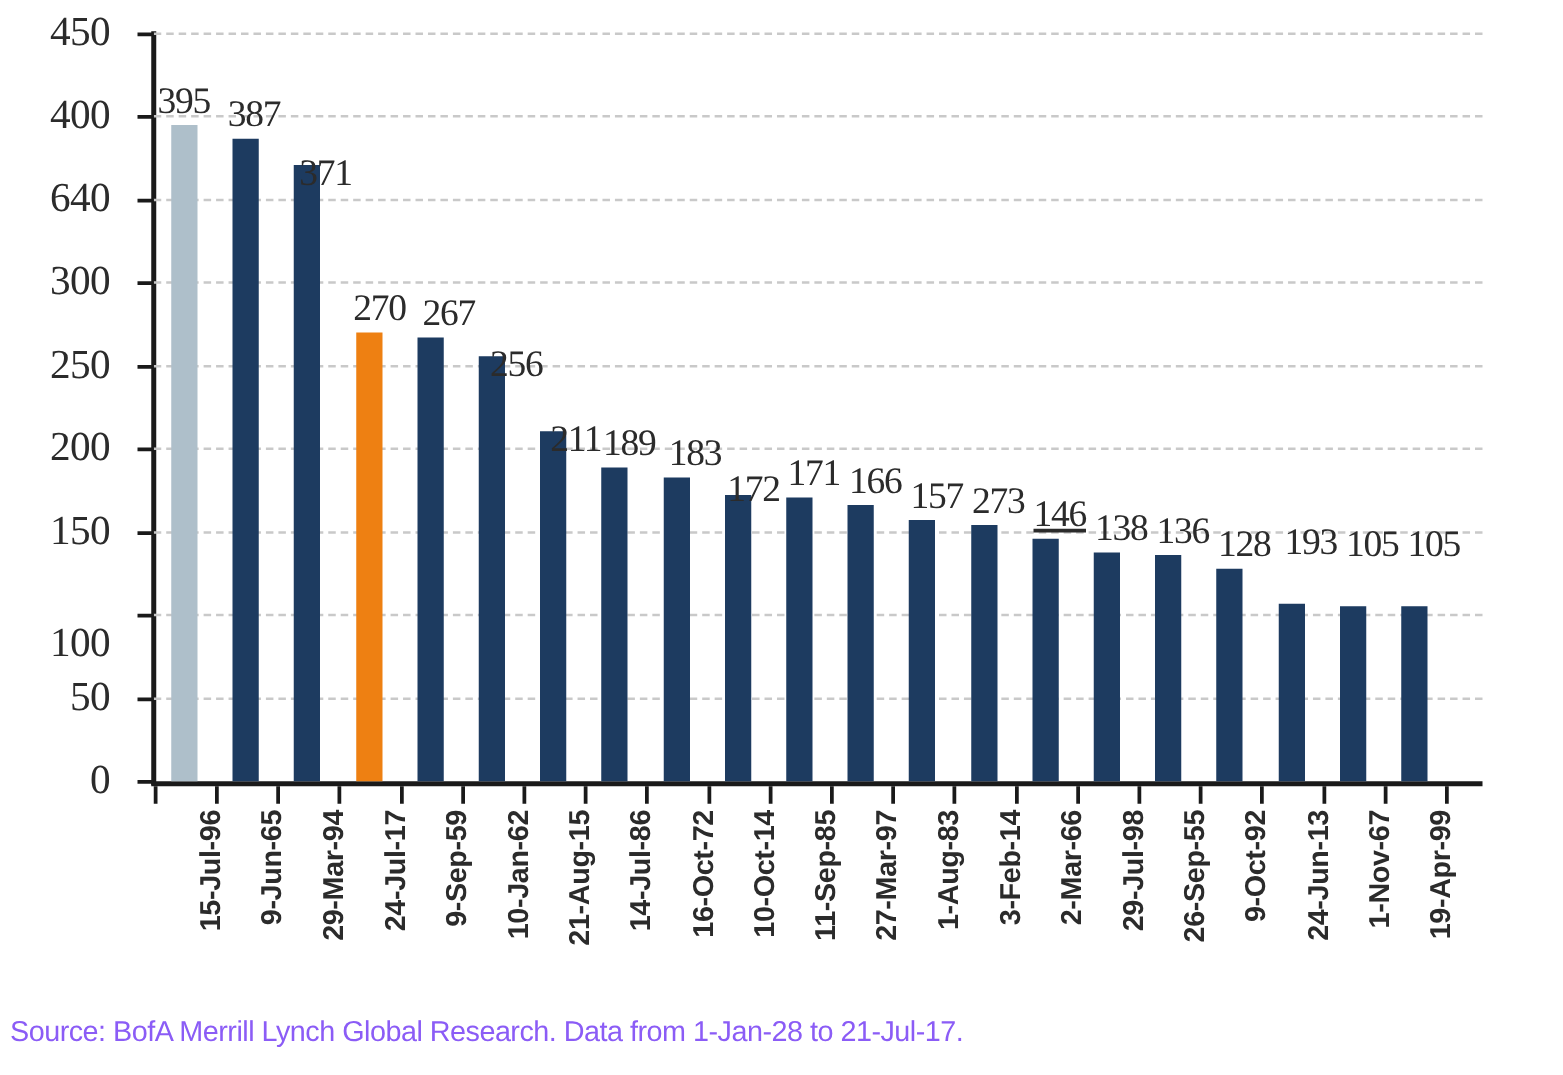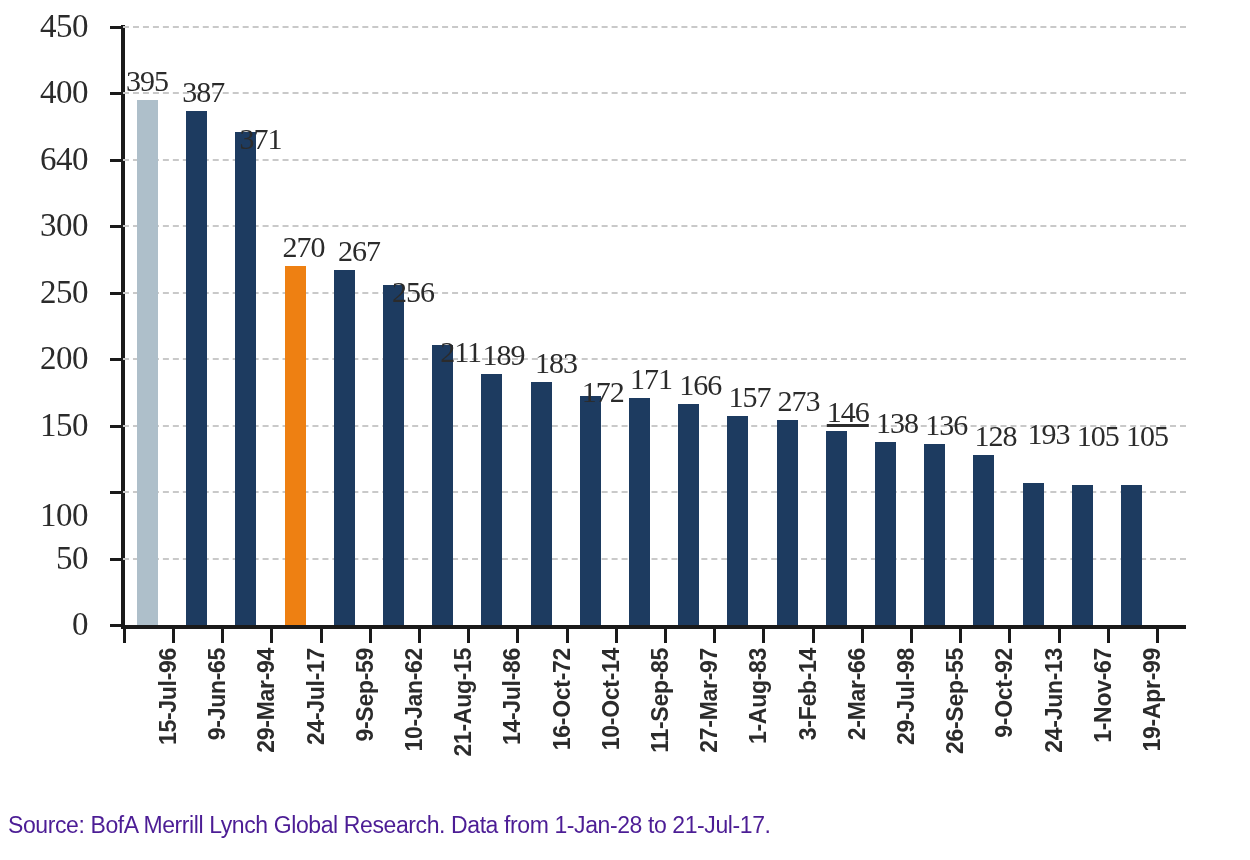--- a/index.html
+++ b/index.html
@@ -129,21 +129,21 @@
   }
 
   
   #source-note {
     position: absolute;
     left: 8px;
     top: 812px;
     font-family: "Liberation Sans", sans-serif;
     font-size: 23px;
     line-height: 26px;
-    color: #4c1d95;
+    color: #8b5cf6;
     letter-spacing: -0.4px;
   }
   #top-rule {
     position: absolute;
     left: 0;
     top: 794px;
     width: 1250px;
     height: 1px;
     background: #ffffff;
   }

